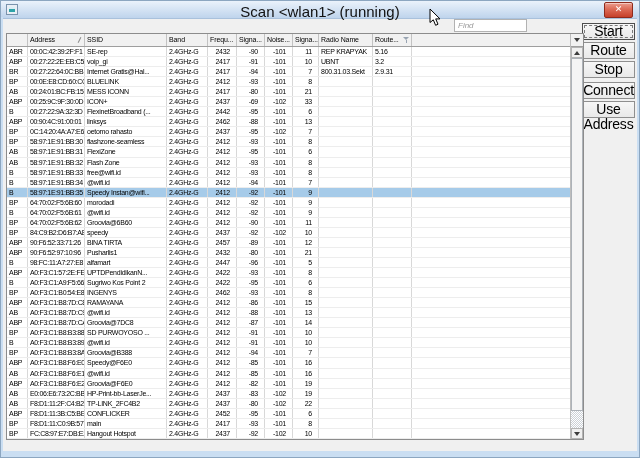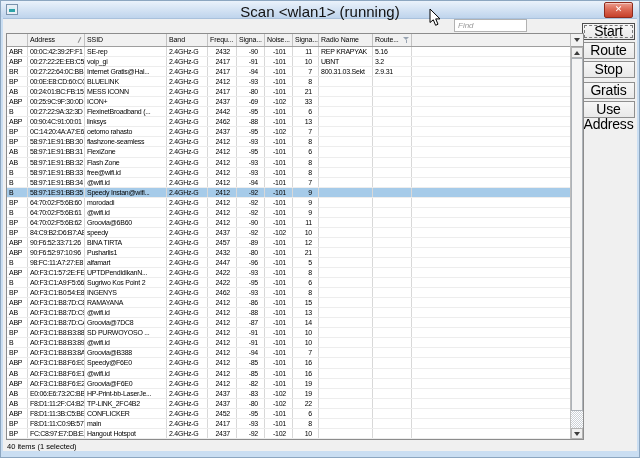--- a/index.html
+++ b/index.html
@@ -65,21 +65,21 @@
       </div>
     <div class="title">Scan &lt;wlan1&gt; (running)</div>
     <div class="closebtn"><span>✕</span></div>
   </div>
 
   <input class="find" placeholder="Find" style="">
 
   <div class="btn b-start focus">Start</div>
   <div class="btn b-stop">Route</div>
   <div class="btn b-close">Stop</div>
-  <div class="btn b-connect">Gratis</div>
+  <div class="btn b-connect">Connect</div>
   <div class="btn b-use">Use Address</div>
 
   <div class="table">
     <div class="thead" id="thead">
         <div class="th" style="width: 21px;"><span></span></div>
         <div class="th" style="width: 57px;"><span>Address</span><span class="sortmark"></span></div>
         <div class="th" style="width: 82px;"><span>SSID</span></div>
         <div class="th" style="width: 41px;"><span>Band</span></div>
         <div class="th" style="width: 29px;"><span>Frequ...</span></div>
         <div class="th" style="width: 28px;"><span>Signa...</span></div>
@@ -610,21 +610,20 @@
         </div>
       <div class="strack">
           <div class="sthumb"></div>
         </div>
       <div class="sbtn">
           <div class="arr down"></div>
         </div>
     </div>
   </div>
 
-  <div class="statusbar"><span>40 items (1 selected)</span></div>
 
   <svg class="cursor" viewBox="0 0 13 19">
     <polygon points="1,1 1,14.5 4.3,11.8 6.6,17.3 9,16.2 6.7,10.9 11,10.9" fill="#ffffff" stroke="#000000" stroke-width="1"></polygon>
   </svg>
 
   <div class="frame-left"></div>
   <div class="frame-right"></div>
   <div class="frame-bottom"></div>
 </div>
 

